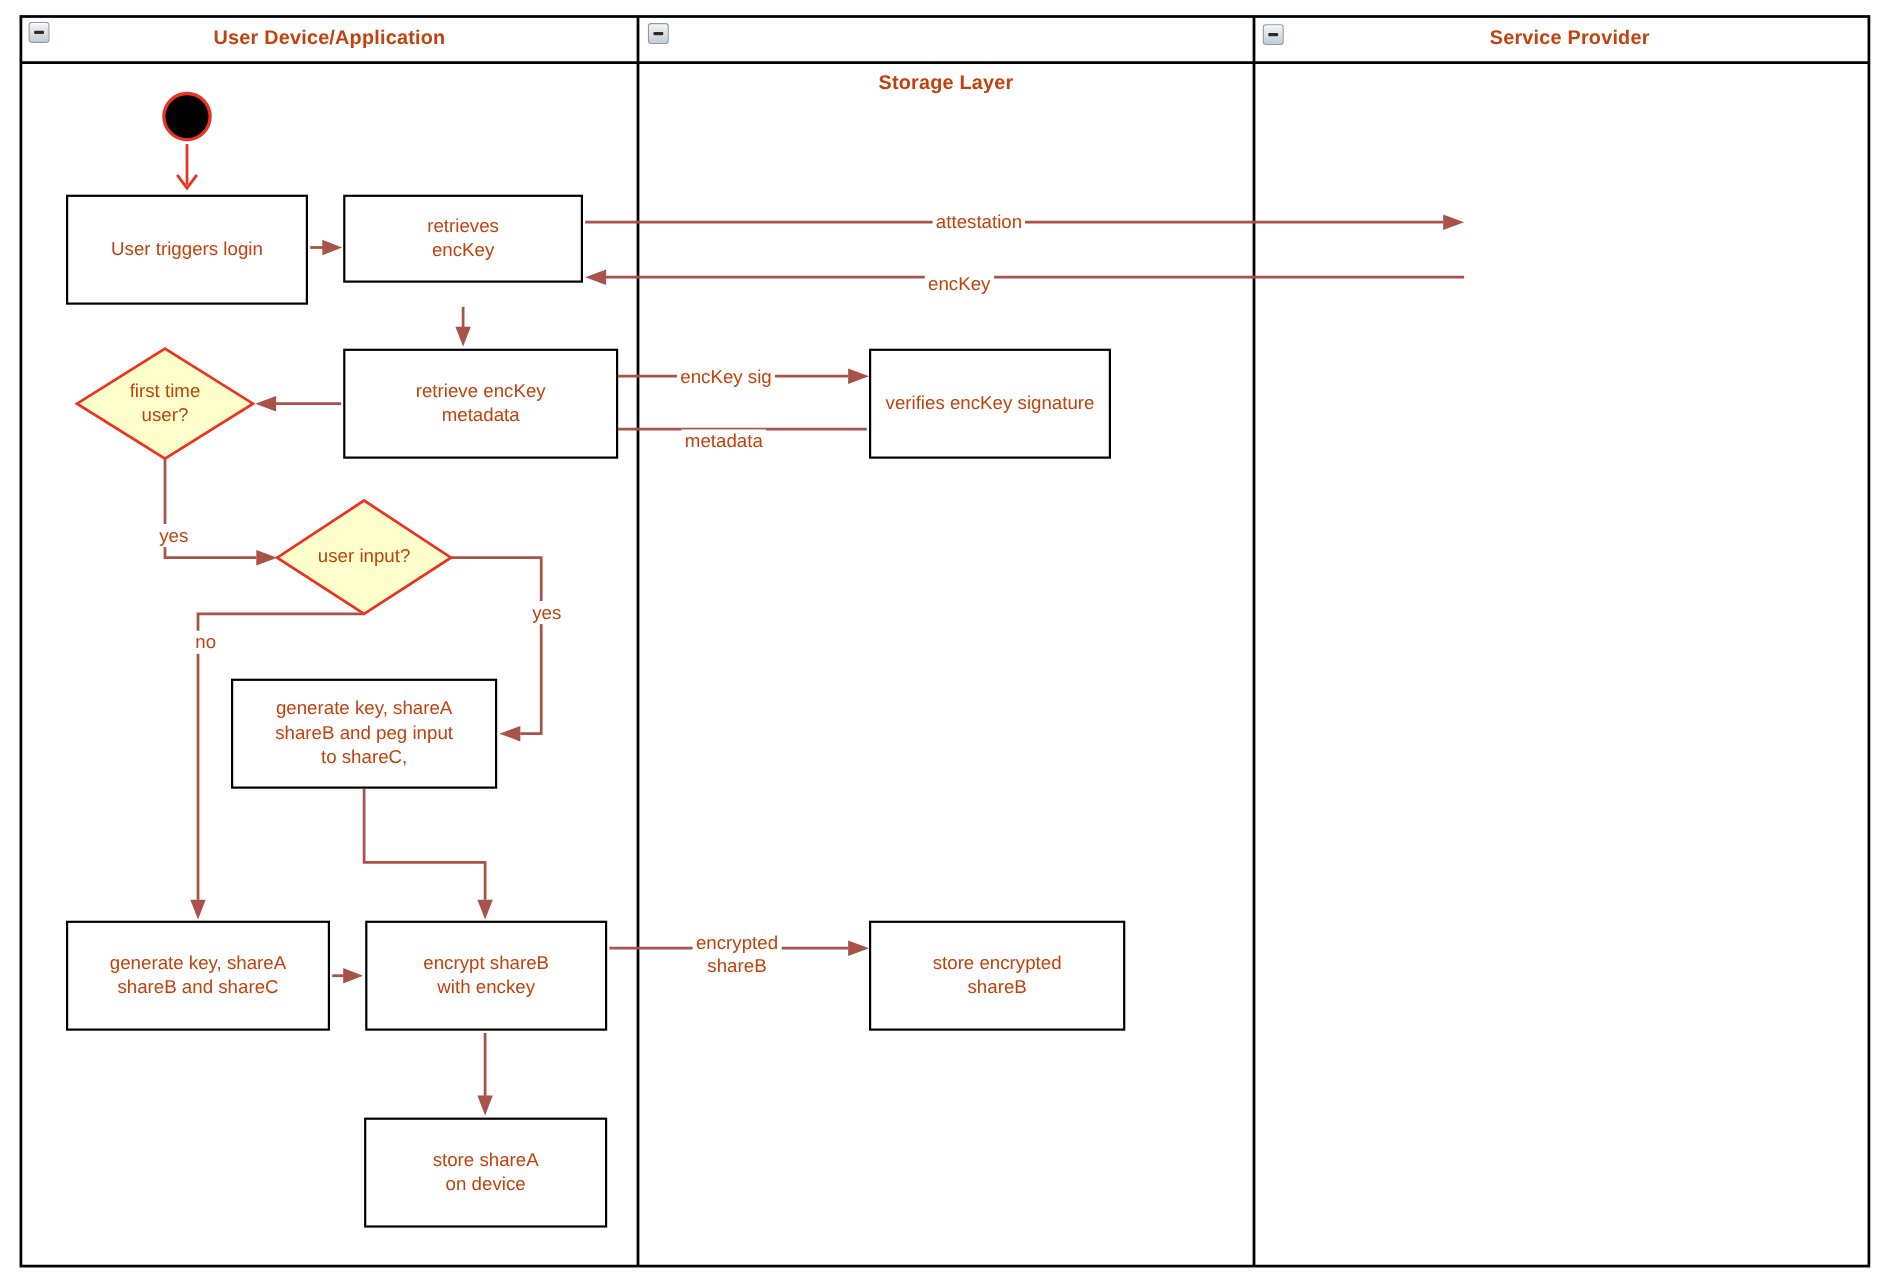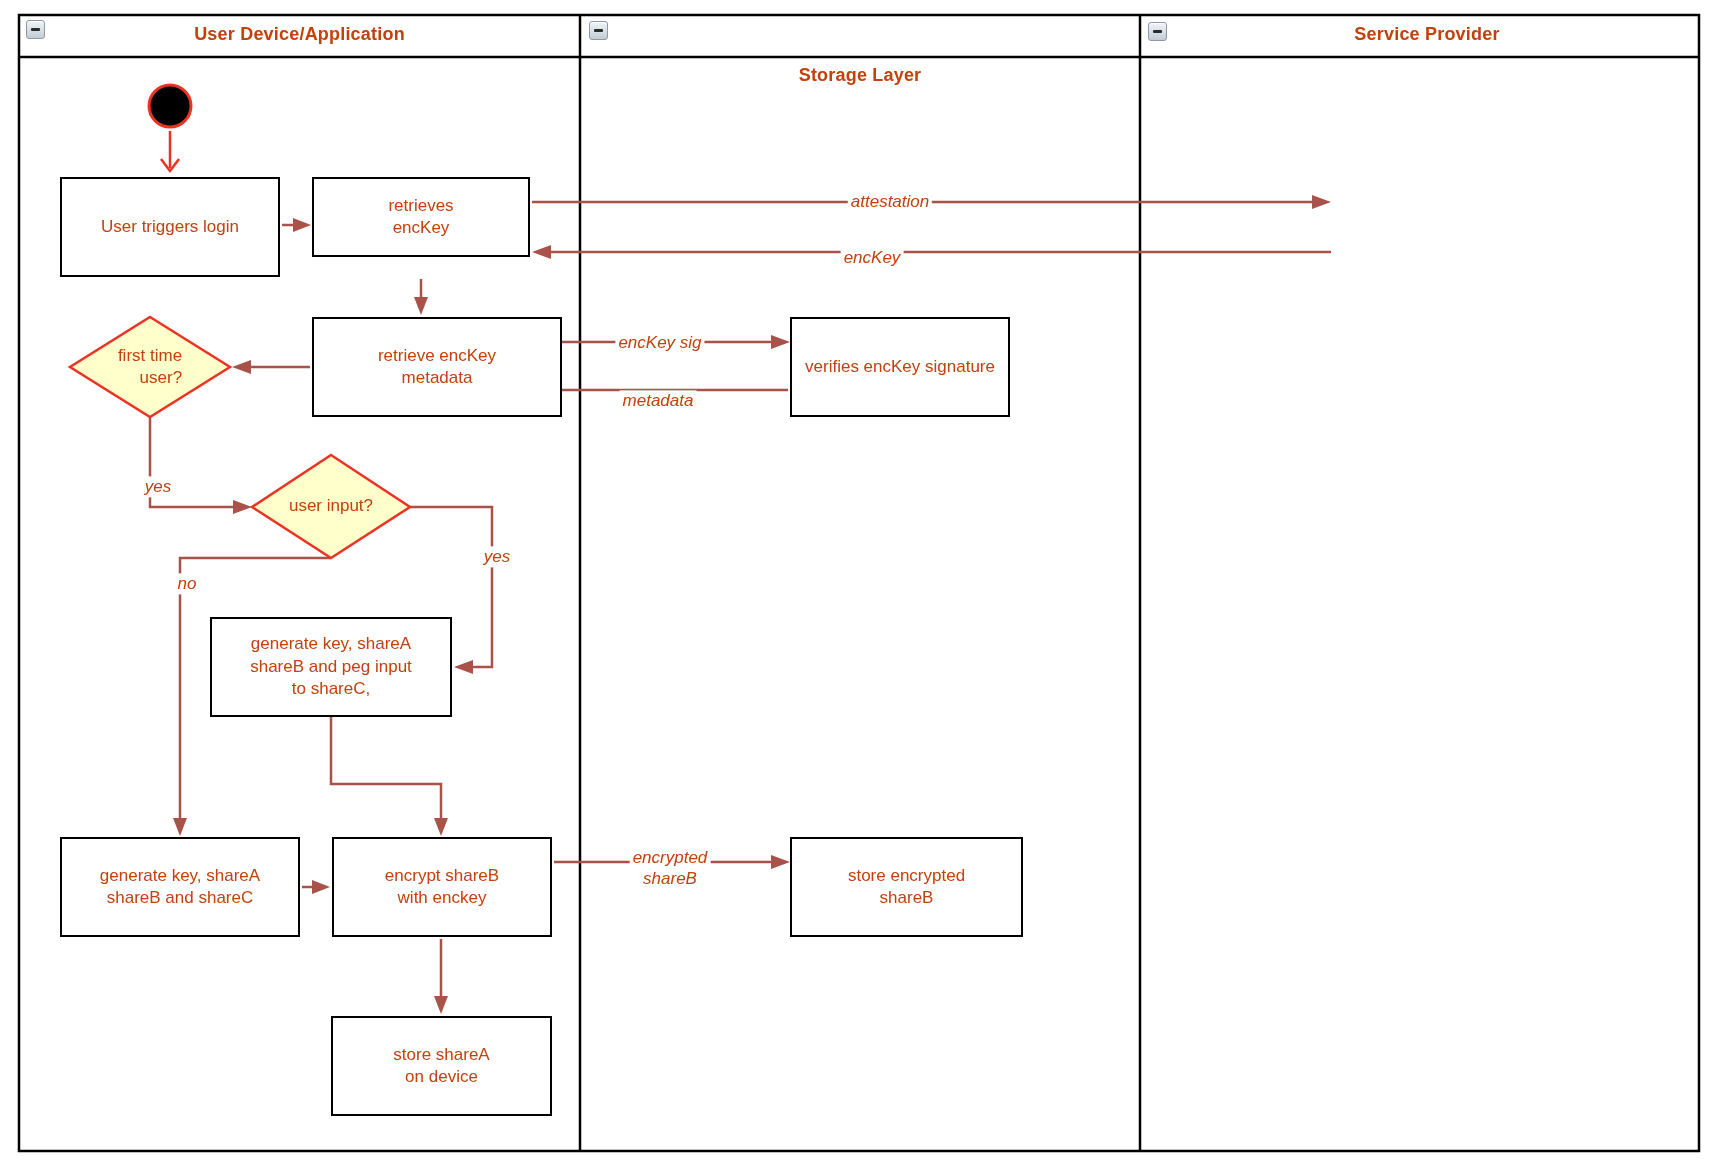--- a/index.html
+++ b/index.html
@@ -31,27 +31,27 @@
   .node{
     position:absolute;box-sizing:border-box;
     border:2.5px solid #000;background:#fff;
     display:flex;align-items:center;justify-content:center;
     text-align:center;font-size:17px;line-height:1.32;
     white-space:pre-line;
   }
   .node.nowrap{white-space:nowrap;overflow:visible;}
   .dlabel{
     position:absolute;display:flex;align-items:center;justify-content:center;
-    text-align:right;font-size:17px;line-height:1.3;white-space:pre-line;
+    text-align:center;font-size:17px;line-height:1.3;white-space:pre-line;
     transform:translate(-50%,-50%);
   }
   .elabel{
     position:absolute;transform:translate(-50%,-50%);
     background:#fff;padding:0 3px;
-    font-size:17px;line-height:1.25;text-align:center;white-space:pre-line;font-style:italic;
+    font-size:17px;line-height:1.25;text-align:center;white-space:pre-line;
   }
 </style>
 </head>
 <body>
 
 <div class="canvas">
 
   <svg width="1720" height="1170">
 
     <rect x="19" y="15" width="1680" height="1136" fill="none" stroke="var(--frame)" stroke-width="2.5"></rect>

